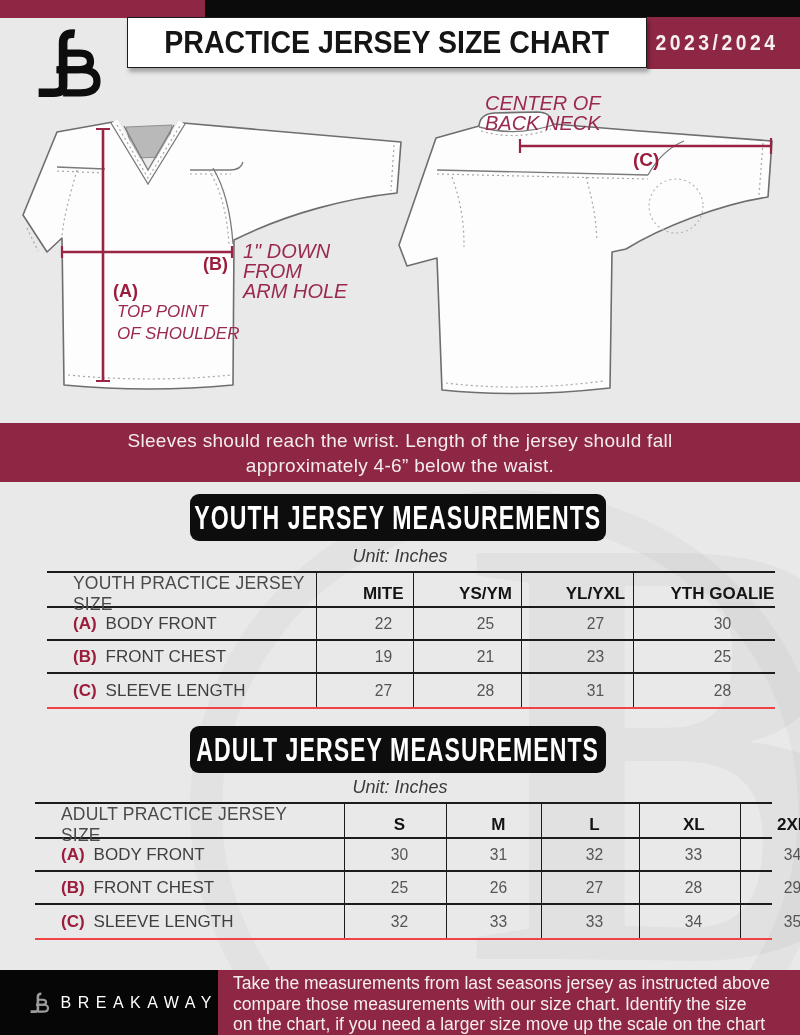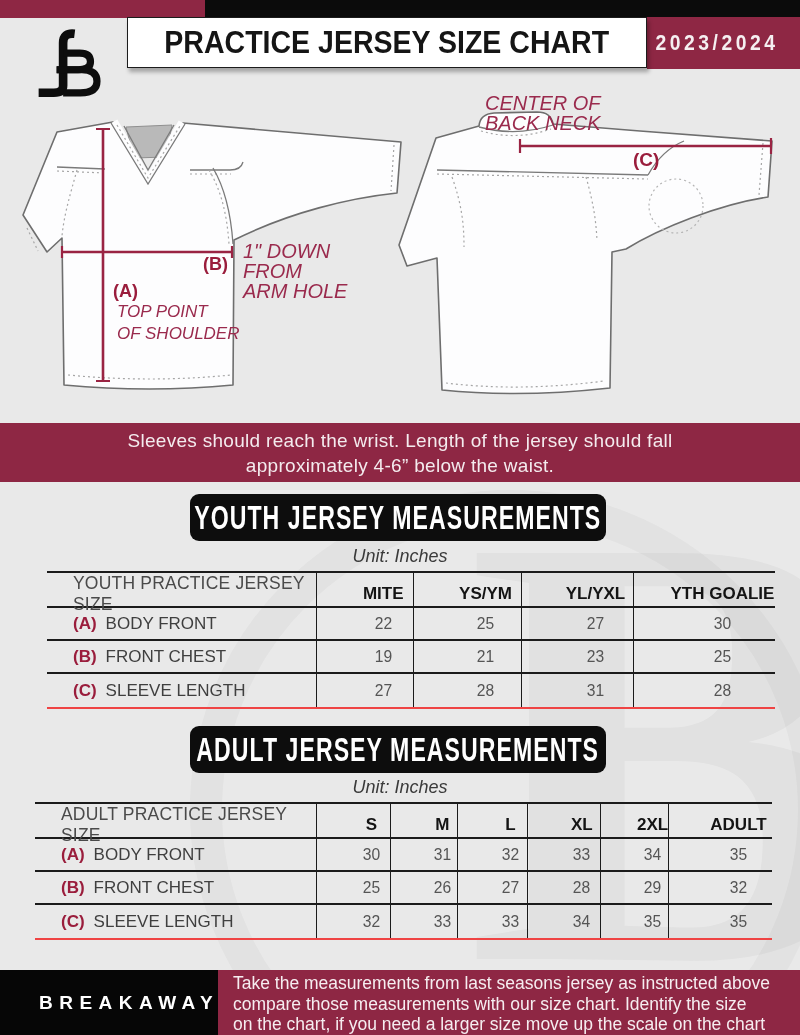--- a/index.html
+++ b/index.html
@@ -63,39 +63,39 @@
     font-style:italic; font-size:18px; color:#3a3a3a; z-index:1;
   }
   
   .tbl { position:absolute; border-top:2px solid #1b1b1b; border-bottom:2px solid #ef4444; z-index:1; }
   .tr  { display:grid; border-bottom:2px solid #1b1b1b; }
   .tr:last-child { border-bottom:none; }
   .yt { left:47px; top:571px; width:728px; }
   .yt .tr { grid-template-columns:37% 13.3% 14.8% 15.4% 19.5%; height:33px; }
   .yt .tr.head { height:35px; }
   .at { left:35px; top:802px; width:737px; }
-  .at .tr { grid-template-columns:38.1% 10.1% 9.1% 9.4% 10% 9.2% 14.1%; height:33px; }
+  .at .tr { grid-template-columns:38.1% 10.1% 9.1% 9.4% 10% 9.2% 14.1%; height:33px;gap:28px; }
   .at .tr.head { height:35px; }
   .cell {
     display:flex; align-items:center; justify-content:center;
     font-size:17px; color:#555555; border-left:1.6px solid #1b1b1b; height:100%;padding-left:36px;
   }
   .cell.first { justify-content:flex-start; padding-left:26px; border-left:none; color:#3f3f3f; }
   .head .cell { font-weight:700; color:#141414; }
   .head .cell.first { font-weight:400; color:#4a4a4a; font-size:17.5px; letter-spacing:.2px; }
   .key { color:#9a1d3c; font-weight:800; margin-right:9px; }
   .num { display:inline-block; transform:scaleX(.92); }
   
   .footer-black {
     position:absolute; left:0; top:970px; width:218px; height:65px;
     background:#060606; display:flex; align-items:center; z-index:2;
   }
   .footer-logo { width:28px; height:42px; margin-left:28px; }
   .footer-logo path { fill:none; stroke:#9c9c9c; }
-  .brand-text { color:#ffffff; font-size:19px; font-weight:700; letter-spacing:6.5px; margin-left:11px; }
+  .brand-text { color:#ffffff; font-size:16px; font-weight:400; letter-spacing:6.5px; margin-left:11px; }
   .footer-maroon {
     position:absolute; left:218px; top:970px; width:582px; height:65px;
     background:var(--maroon); color:#f6edf0; font-size:17.5px; line-height:20.5px;
     padding:3px 0 0 15px; z-index:2;
   }
   
   .wm-letter {
     position:absolute; right:-80px; top:440px; z-index:0;
     font-family:"Liberation Serif", serif; font-weight:700;
     font-size:620px; line-height:1; color:rgba(70,70,70,.05);

